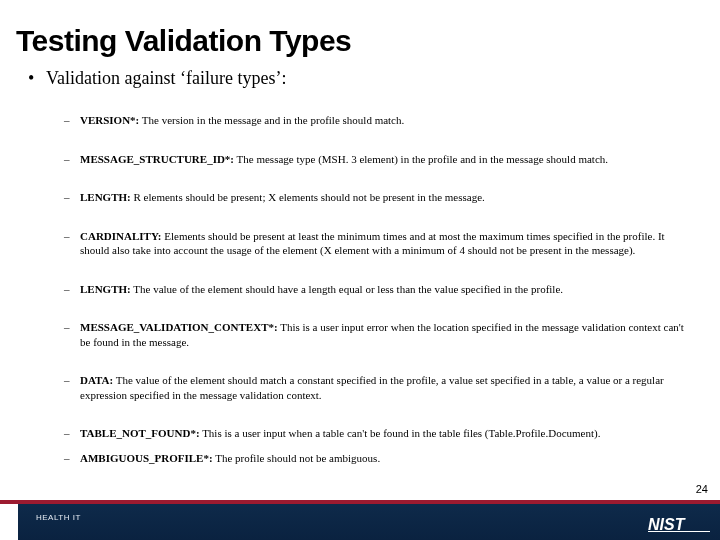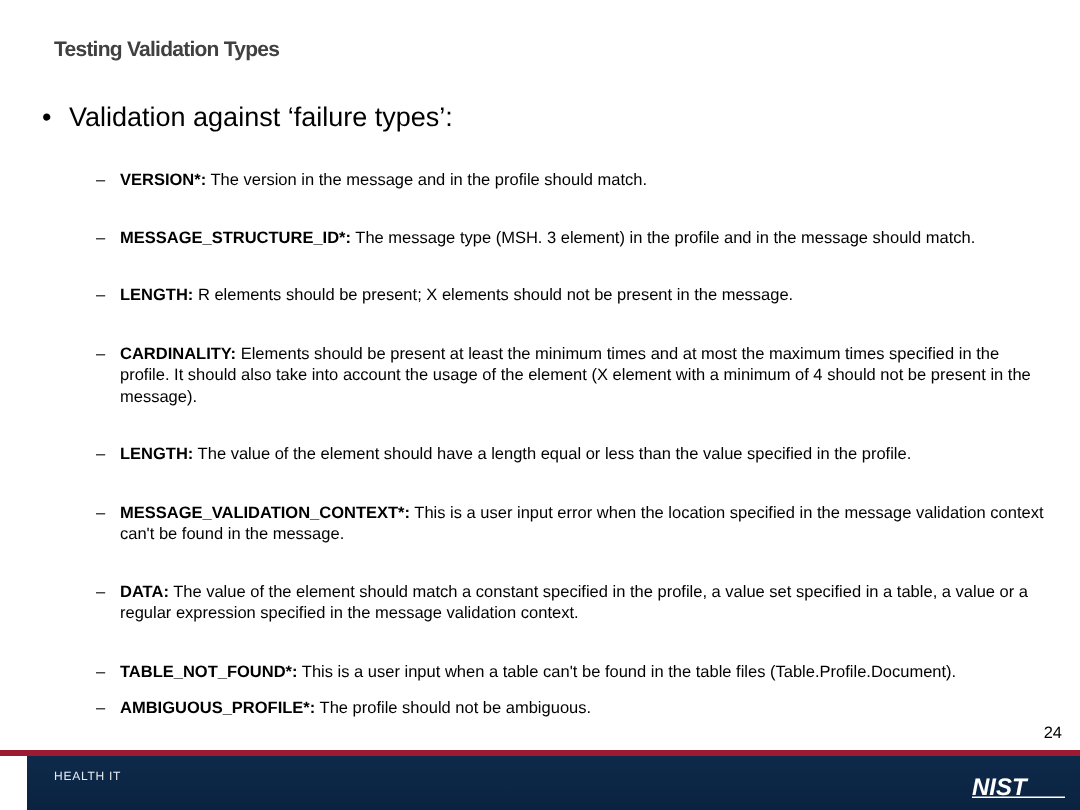--- a/index.html
+++ b/index.html
@@ -13,32 +13,33 @@
   }
   .slide {
     position: relative;
     width: 720px;
     height: 540px;
     box-sizing: border-box;
   }
   .title {
     position: absolute;
     top: 24px;
-    left: 36px;
+    left: 16px;
     font-family: Arial Black, Arial, sans-serif;
     font-weight: 900;
-    font-size: 14px;
-    color: #404040;
+    font-size: 30px;
+    color: #000000;
     letter-spacing: -0.5px;
   }
   .body {
     position: absolute;
     top: 68px;
     left: 24px;
     right: 24px;
+    font-family: Liberation Serif, serif;
   }
   .level1 {
     list-style: none;
     padding: 0;
     margin: 0;
   }
   .level1 > li {
     position: relative;
     padding-left: 22px;
     font-size: 18px;

